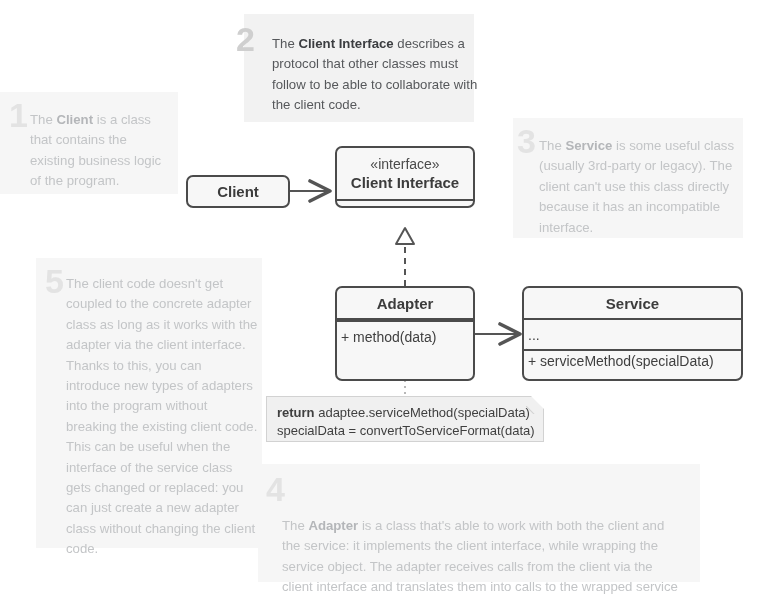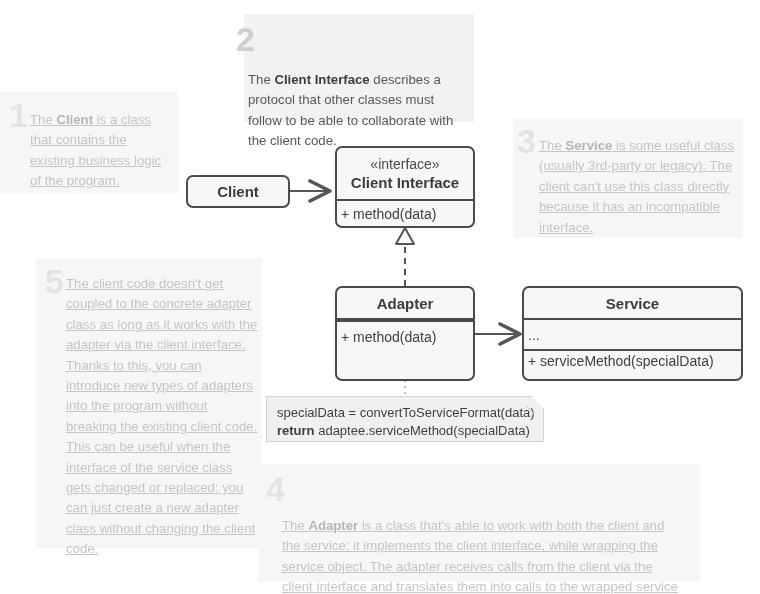--- a/index.html
+++ b/index.html
@@ -46,21 +46,21 @@
   }
 
   
   .note-box.is-active .note-num { color: #cfcfcf; }
   .note-box.is-active .note-text { color: #56585b; }
   .note-box.is-active .note-text b { color: #3b3d40; }
 
   
   .note-box.is-faded { background: #f6f6f6; }
   .note-box.is-faded .note-num { color: #e3e3e3; }
-  .note-box.is-faded .note-text { color: #c3c5c7; text-decoration: underline; }
+  .note-box.is-faded .note-text { color: #c3c5c7; }
   .note-box.is-faded .note-text b { color: #b4b6b9; }
 
   
   .uml-box {
     position: absolute;
     box-sizing: border-box;
     border: 2.5px solid #4b4b4b;
     border-radius: 7px;
     background: #f7f7f7;
     overflow: hidden;
@@ -156,21 +156,21 @@
 
   <div class="note-box is-faded" style="left:0px; top:92px; width:178px; height:102px;">
     <span class="note-num" style="left:9px; top:6px;">1</span>
     <span class="note-text" style="left:30px; top:18px; width:136px;">
       <span>The </span><b>Client</b><span> is a class that contains the existing business logic of the program.</span>
     </span>
   </div>
 
   <div class="note-box is-active" style="left:244px; top:14px; width:230px; height:108px;">
     <span class="note-num" style="left:-8px; top:8px;">2</span>
-    <span class="note-text" style="left:4px; top:20px; width:208px;margin-top:36px;">
+    <span class="note-text" style="left:28px; top:20px; width:208px;">
       <span>The </span><b>Client Interface</b><span> describes a protocol that other classes must follow to be able to collaborate with the client code.</span>
     </span>
   </div>
 
   <div class="note-box is-faded" style="left:513px; top:118px; width:230px; height:120px;">
     <span class="note-num" style="left:4px; top:6px;">3</span>
     <span class="note-text" style="left:26px; top:18px; width:198px;">
       <span>The </span><b>Service</b><span> is some useful class (usually 3rd-party or legacy). The client can't use this class directly because it has an incompatible interface.</span>
     </span>
   </div>
@@ -213,21 +213,21 @@
       <line x1="405" y1="380" x2="405" y2="396" stroke="#b8b8b8" stroke-width="2" stroke-dasharray="2 4"></line>
     </g>
   </svg>
 
   <div class="uml-box" style="left:186px; top:175px; width:104px; height:33px;">
     <div class="uml-title" style="height:100%;">
       <span class="uml-name">Client</span>
     </div>
   </div>
 
-  <div class="uml-box" style="left:335px; top:146px; width:140px; height:82px;">
+  <div class="uml-box" style="left:335px; top:146px; width:140px; height:62px;">
     <div class="uml-title" style="height:51px;">
       <span class="uml-stereo">«interface»</span>
       <span class="uml-name">Client Interface</span>
     </div>
     <div class="uml-sep"></div>
     <div class="uml-row" style="height:26px;">+ method(data)</div>
   </div>
 
   <div class="uml-box" style="left:335px; top:286px; width:140px; height:95px;">
     <div class="uml-title" style="height:30px;">
@@ -244,17 +244,17 @@
     </div>
     <div class="uml-sep"></div>
     <div class="uml-row" style="height:29px;">...</div>
     <div class="uml-sep"></div>
     <div class="uml-row" style="height:20px;text-align:right;">+ serviceMethod(specialData)</div>
   </div>
 
   <div class="code-note" style="left:266px; top:396px; width:278px; height:46px;">
     <span class="fold"></span>
     <span class="fold-edge"></span>
+    <div class="code-line"><b>return</b><span> adaptee.serviceMethod(specialData)</span></div>
     <div class="code-line">specialData = convertToServiceFormat(data)</div>
-    <div class="code-line"><b>return</b><span> adaptee.serviceMethod(specialData)</span></div>
   </div>
 
 </div>
 
 </body></html>

